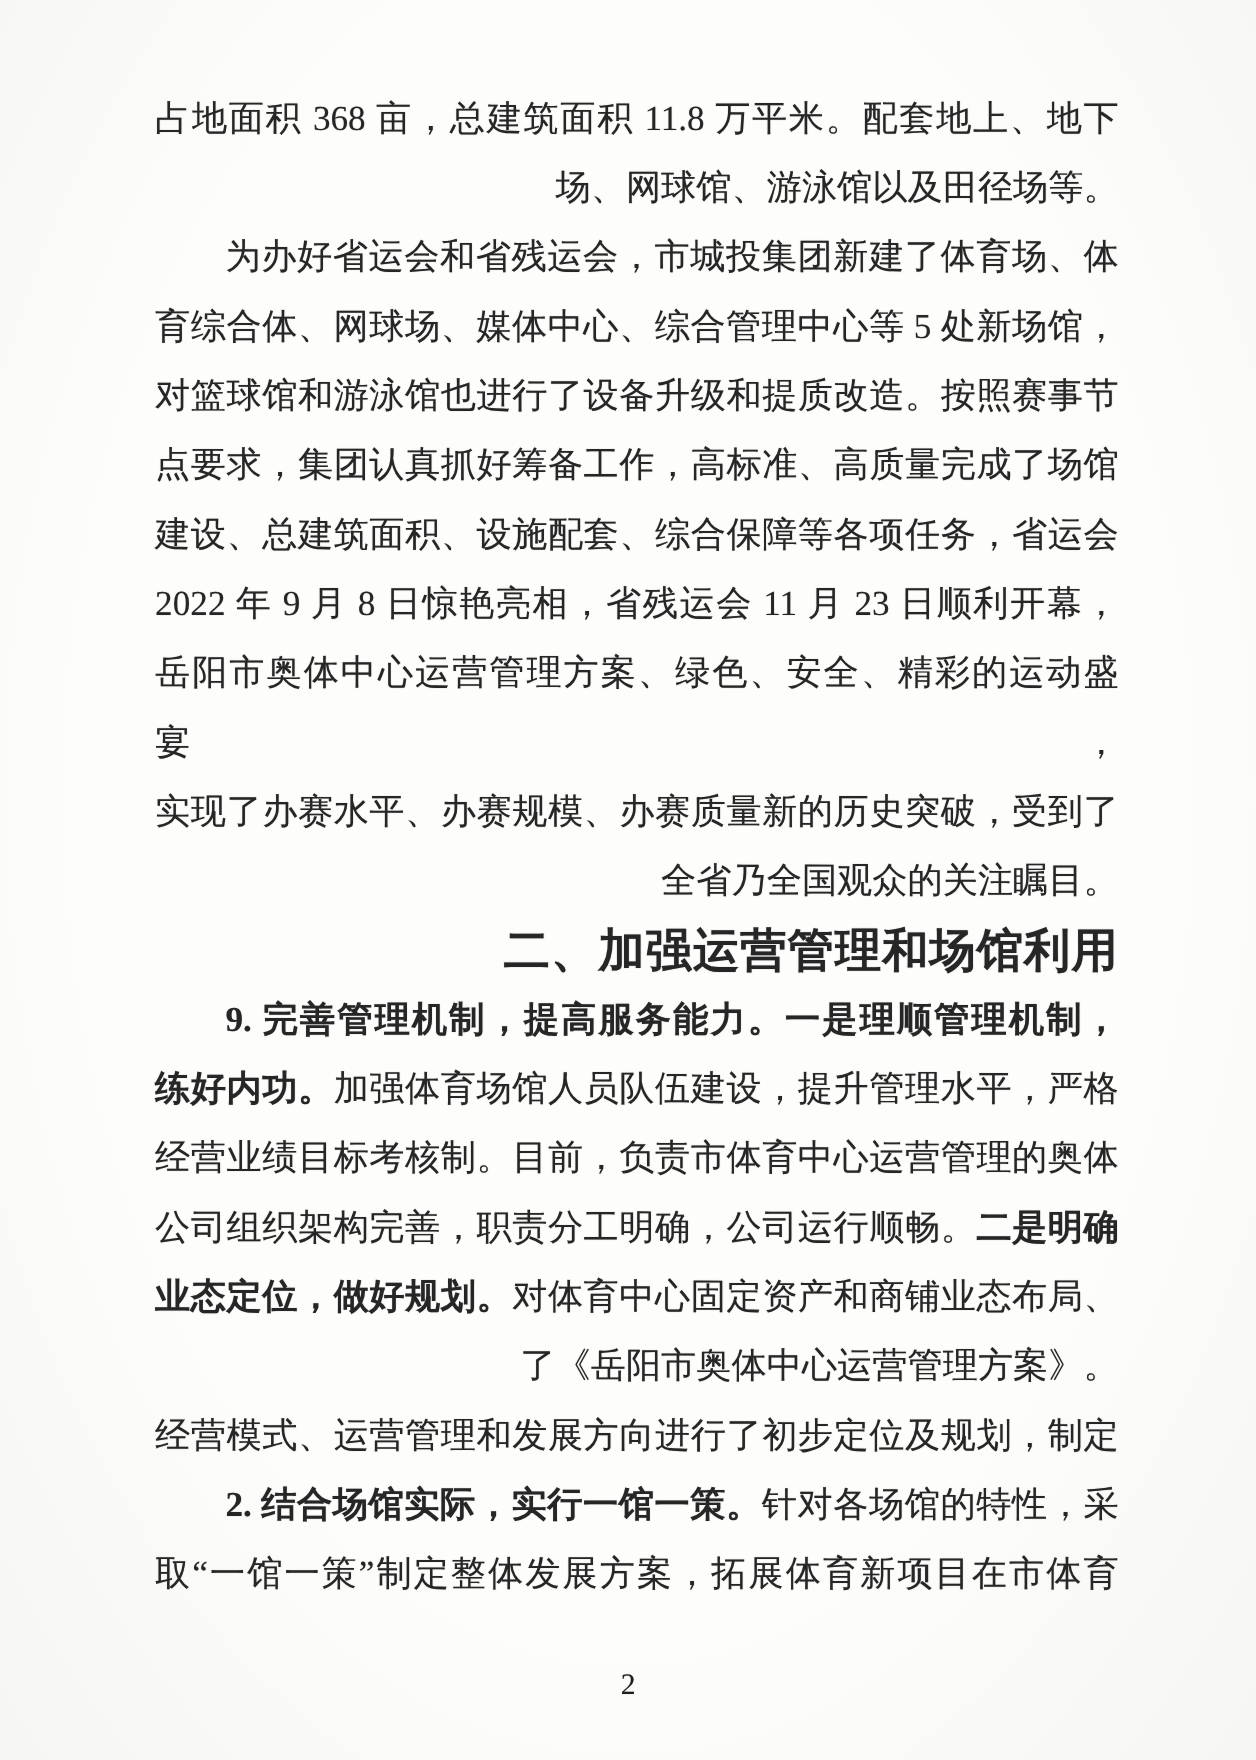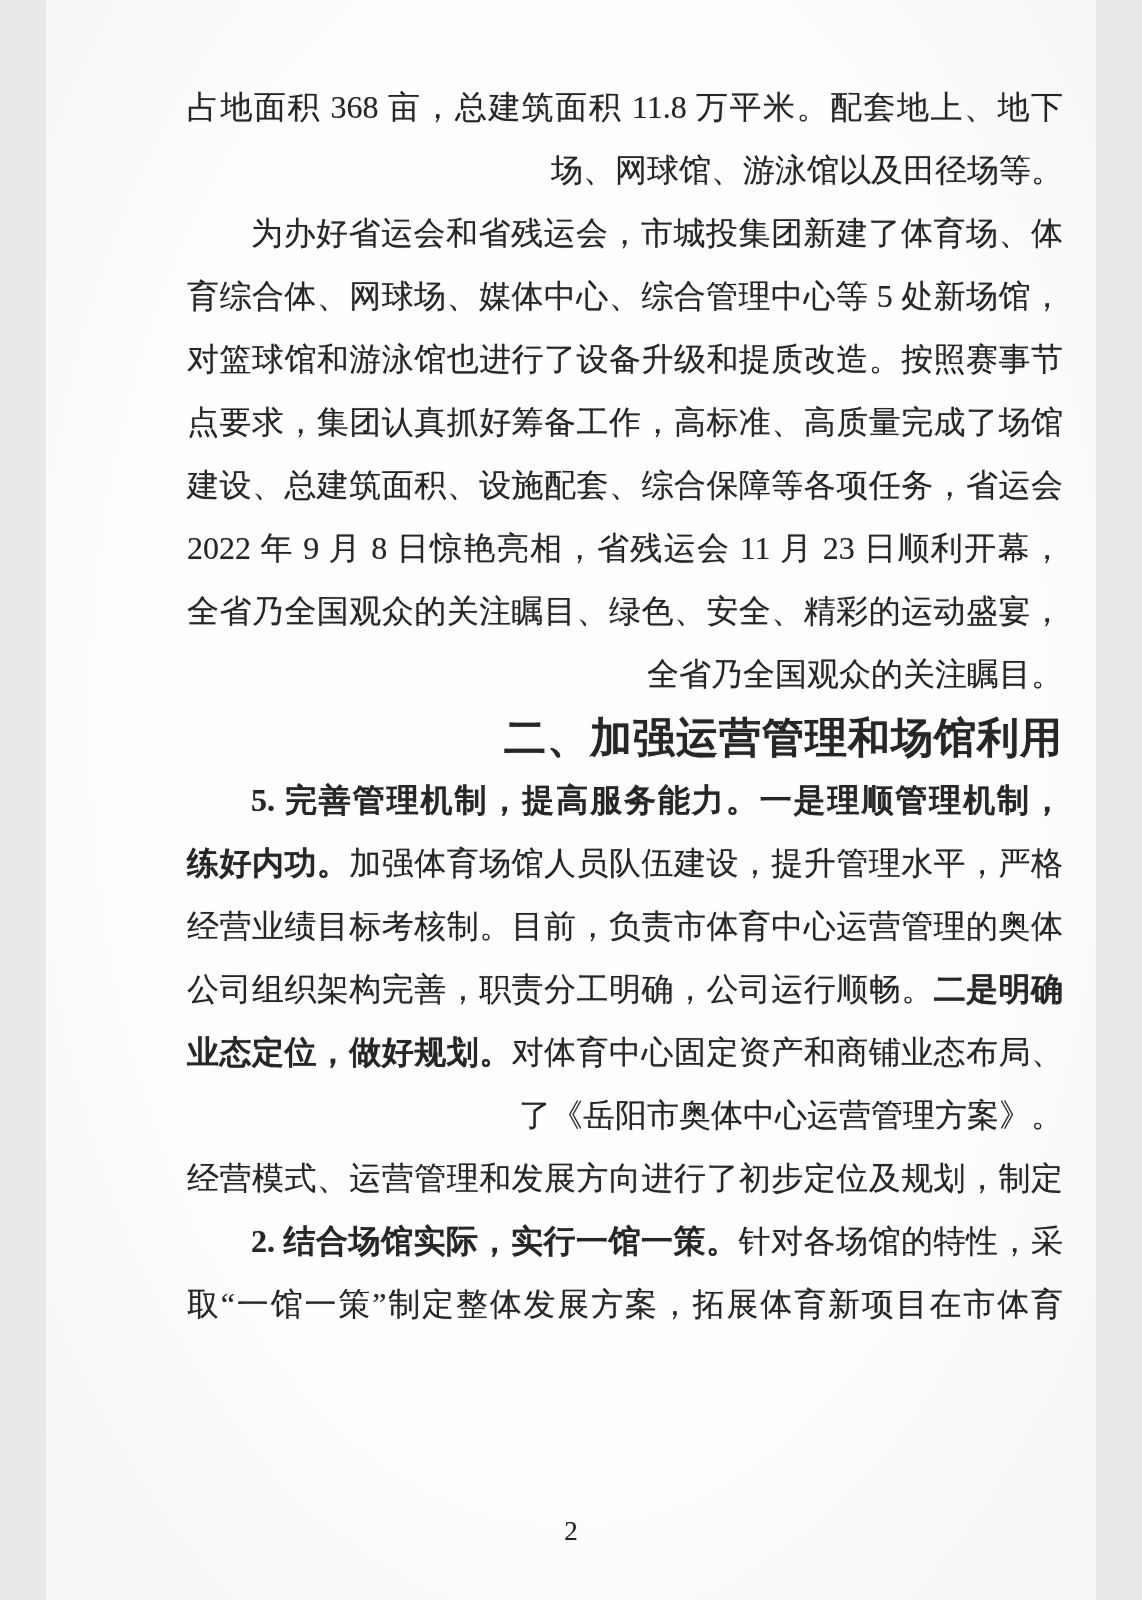--- a/index.html
+++ b/index.html
@@ -2,21 +2,21 @@
 <html><head>
 <meta charset="utf-8">
 <style>
   html, body {
     margin: 0;
     padding: 0;
     background: #e9e9e7;
   }
   .page {
     position: relative;
-    width: 1050px;
+    width: 1142px;
     height: 1600px;
     margin: 0 auto;
     background: #fdfdfc;
     background-image: radial-gradient(ellipse at 50% 45%, rgba(255,255,255,0) 60%, rgba(210,210,205,0.18) 100%);
     overflow: hidden;
   }
   .content {
     position: absolute;
     left: 141px;
     top: 76px;
@@ -67,24 +67,25 @@
 <div class="page">
   <div class="content">
       <div class="line fill"><span class="run">占地面积 368 亩，总建筑面积 11.8 万平米。配套地上、地下</span></div>
       <div class="line"><span class="run">场、网球馆、游泳馆以及田径场等。</span></div>
       <div class="line fill indent"><span class="run">为办好省运会和省残运会，市城投集团新建了体育场、体</span></div>
       <div class="line fill"><span class="run">育综合体、网球场、媒体中心、综合管理中心等 5 处新场馆，</span></div>
       <div class="line fill"><span class="run">对篮球馆和游泳馆也进行了设备升级和提质改造。按照赛事节</span></div>
       <div class="line fill"><span class="run">点要求，集团认真抓好筹备工作，高标准、高质量完成了场馆</span></div>
       <div class="line fill"><span class="run">建设、总建筑面积、设施配套、综合保障等各项任务，省运会</span></div>
       <div class="line fill"><span class="run">2022 年 9 月 8 日惊艳亮相，省残运会 11 月 23 日顺利开幕，</span></div>
-      <div class="line fill"><span class="run">全省乃全国观众的关注瞩目、绿色、安全、精彩的运动盛宴，</span></div>
+      <div class="line fill"><span class="run">岳阳市奥体中心运营管理方案、绿色、安全、精彩的运动盛宴，</span></div>
+      <div class="line fill"><span class="run">实现了办赛水平、办赛规模、办赛质量新的历史突破，受到了</span></div>
       <div class="line"><span class="run">全省乃全国观众的关注瞩目。</span></div>
       <div class="line indent heading"><span class="run bold">二、加强运营管理和场馆利用</span></div>
-      <div class="line fill indent"><span class="run bold">5. 完善管理机制，提高服务能力。一是理顺管理机制，</span></div>
+      <div class="line fill indent"><span class="run bold">9. 完善管理机制，提高服务能力。一是理顺管理机制，</span></div>
       <div class="line fill"><span class="run bold">练好内功。</span><span class="run">加强体育场馆人员队伍建设，提升管理水平，严格</span></div>
       <div class="line fill"><span class="run">经营业绩目标考核制。目前，负责市体育中心运营管理的奥体</span></div>
       <div class="line fill"><span class="run">公司组织架构完善，职责分工明确，公司运行顺畅。</span><span class="run bold">二是明确</span></div>
       <div class="line fill"><span class="run bold">业态定位，做好规划。</span><span class="run">对体育中心固定资产和商铺业态布局、</span></div>
       <div class="line"><span class="run">了《岳阳市奥体中心运营管理方案》。</span></div>
       <div class="line fill"><span class="run">经营模式、运营管理和发展方向进行了初步定位及规划，制定</span></div>
       <div class="line fill indent"><span class="run bold">2. 结合场馆实际，实行一馆一策。</span><span class="run">针对各场馆的特性，采</span></div>
       <div class="line fill"><span class="run">取“一馆一策”制定整体发展方案，拓展体育新项目在市体育</span></div>
     </div>
   <div class="footer">2</div>

